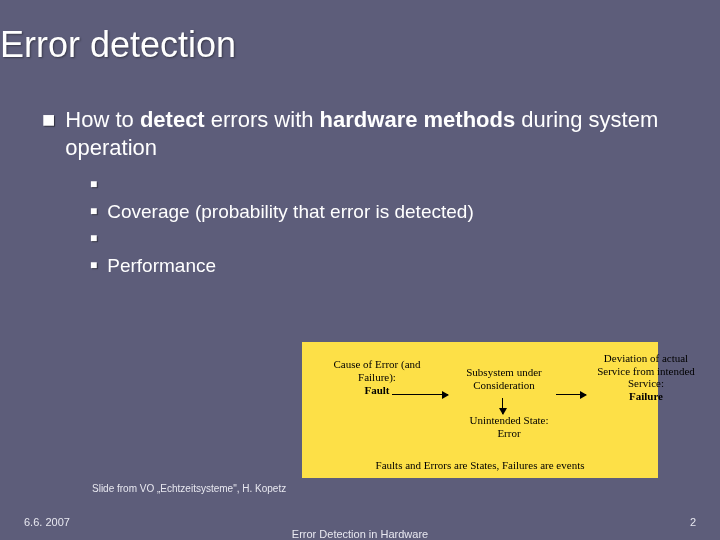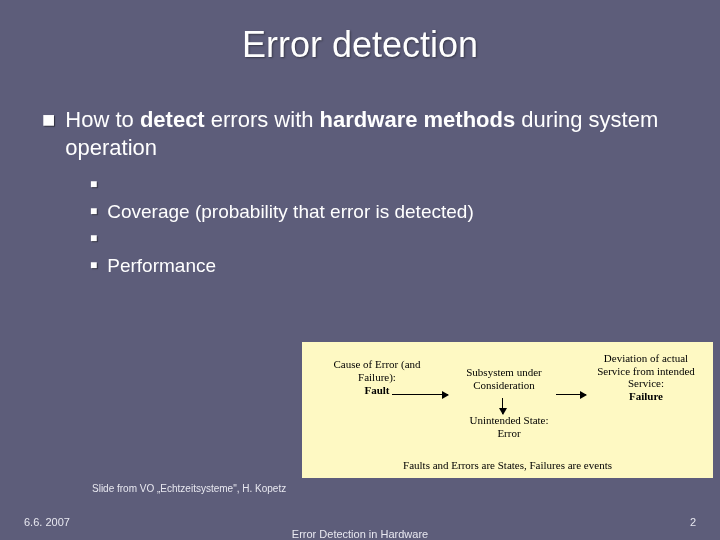--- a/index.html
+++ b/index.html
@@ -11,21 +11,20 @@
     color: #ffffff;
     position: relative;
     overflow: hidden;
   }
   .slide {
     width: 100%;
     height: 100%;
     position: relative;
   }
   .title {
-    text-align: center;
     font-size: 36px;
     color: #ffffff;
     padding-top: 24px;
     font-weight: normal;
     text-shadow: 1px 1px 2px rgba(0,0,0,0.4);
   }
   .content {
     padding: 40px 42px 0 42px;
   }
   .level1 {
@@ -60,23 +59,23 @@
     text-shadow: 1px 1px 1px rgba(0,0,0,0.5);
   }
   .level2-text {
     font-size: 19px;
     line-height: 25px;
   }
   .diagram {
     position: absolute;
     left: 302px;
     top: 342px;
-    width: 411px;
+    width: 356px;
     height: 136px;
-    background: #fef9c3;
+    background: #fde047;
     color: #000;
     font-family: Georgia, 'Times New Roman', serif;
     font-size: 11px;
   }
   .diagram .d-node {
     position: absolute;
     text-align: center;
     line-height: 1.15;
   }
   .d-cause { left: 20px; top: 16px; width: 110px; }

